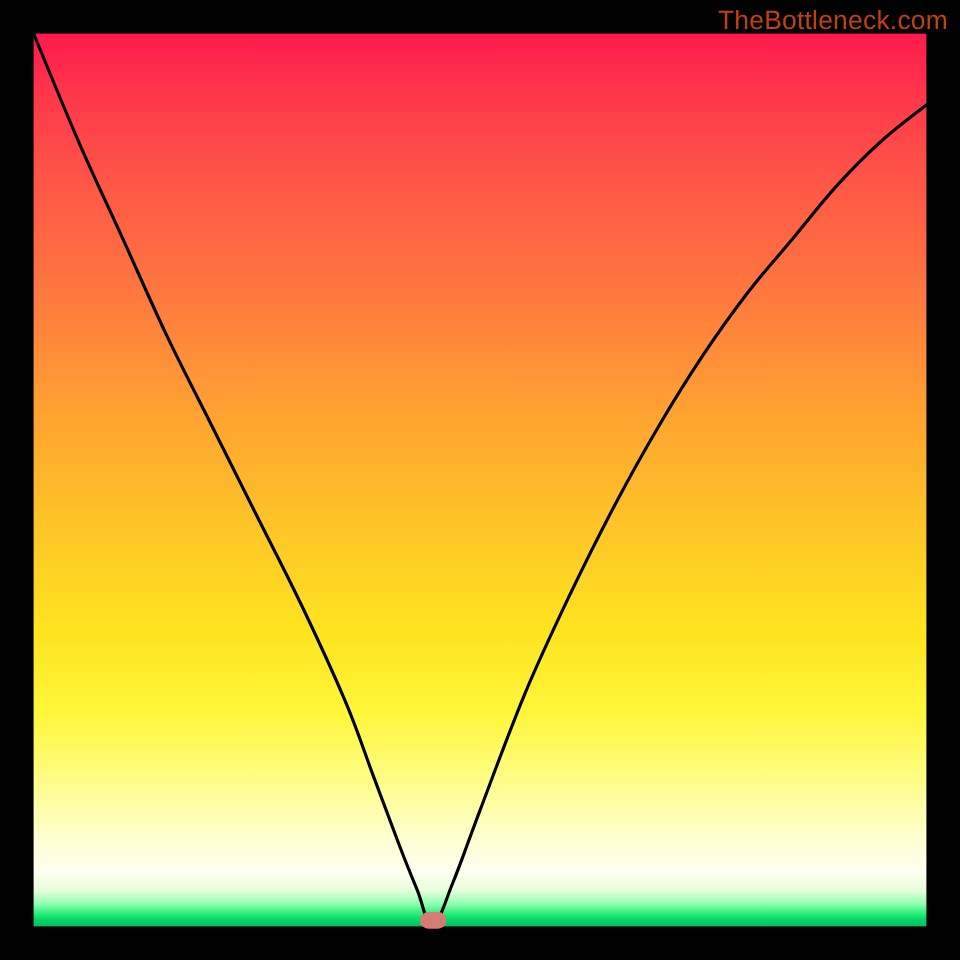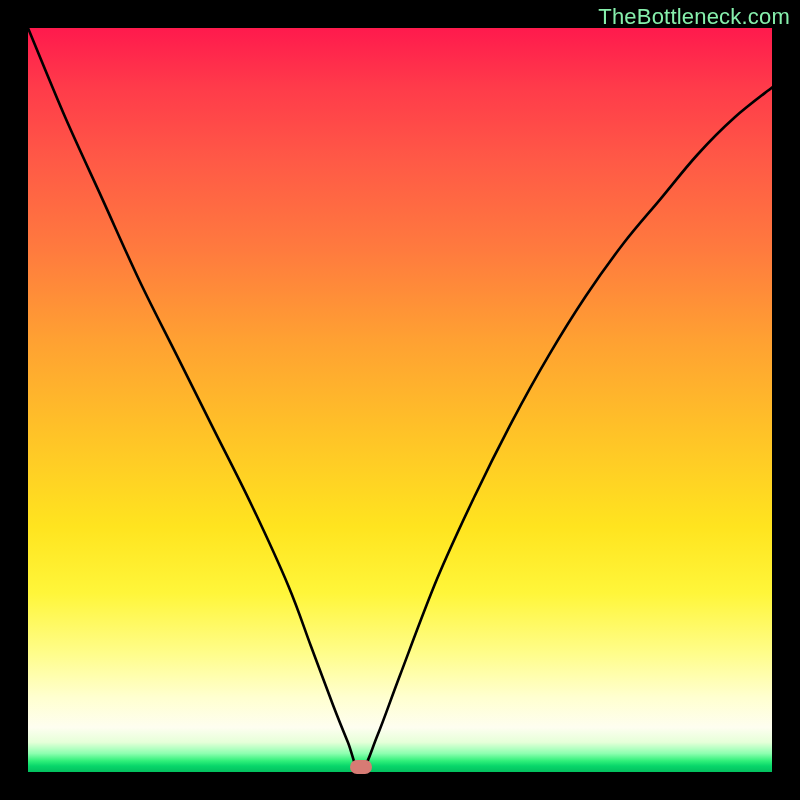--- a/index.html
+++ b/index.html
@@ -40,21 +40,21 @@
       #8dffb0 97.5%,
       #30f07a 98.5%,
       #08d66a 99.2%,
       #03c05f 100%
     );
   }
   .watermark {
     position: absolute;
     top: 4px;
     right: 10px;
-    color: #86efac;
+    color: #c2410c;
     font-size: 22px;
     font-weight: 500;
     letter-spacing: 0.2px;
     user-select: none;
   }
   svg.curve {
     position: absolute;
     left: 0;
     top: 0;
     width: 744px;

